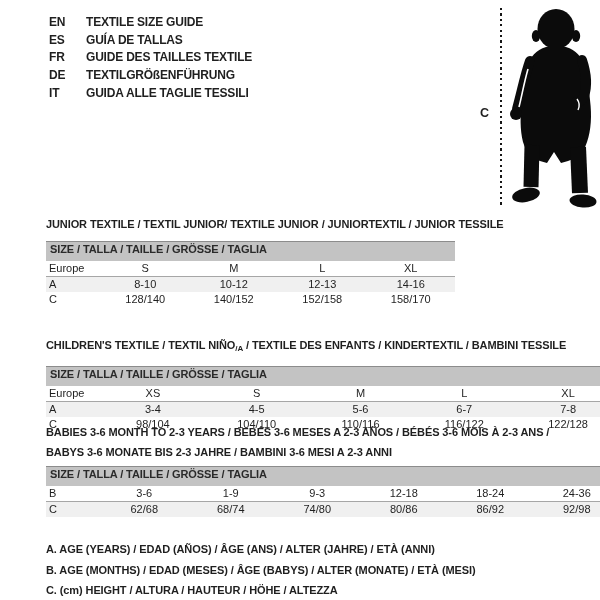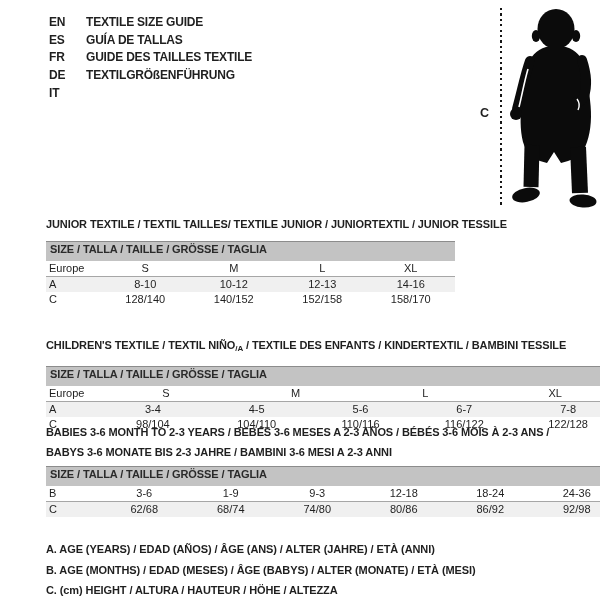--- a/index.html
+++ b/index.html
@@ -55,20 +55,21 @@
       <div class="lang-row">
         <span class="lang-code">FR</span>
         <span class="lang-label">GUIDE DES TAILLES TEXTILE</span>
       </div>
       <div class="lang-row">
         <span class="lang-code">DE</span>
         <span class="lang-label">TEXTILGRÖßENFÜHRUNG</span>
       </div>
       <div class="lang-row">
         <span class="lang-code">IT</span>
+        <span class="lang-label">GUIDA ALLE TAGLIE TESSILI</span>
       </div>
     </div>
 
   <div class="figure-line"></div>
   <div class="height-label">C</div>
   <svg class="baby-svg" width="122" height="208" viewBox="0 0 122 208" aria-hidden="true">
     <g fill="#0b0b0b" stroke="none">
       <ellipse cx="50" cy="26" rx="18.5" ry="20"></ellipse>
       <ellipse cx="30" cy="33" rx="4.2" ry="6"></ellipse>
       <ellipse cx="70" cy="33" rx="4.2" ry="6"></ellipse>
@@ -82,21 +83,21 @@
       <path d="M71,96 C74,100 74,103 72,107" stroke="#ffffff" stroke-width="1.4" fill="none"></path>
       <path d="M26,142 L25,184" fill="none" stroke="#0b0b0b" stroke-width="15"></path>
       <path d="M72,144 L74,190" fill="none" stroke="#0b0b0b" stroke-width="16"></path>
       <ellipse cx="20" cy="192" rx="14" ry="7" transform="rotate(-11 20 192)"></ellipse>
       <ellipse cx="77" cy="198" rx="13.5" ry="6.5" transform="rotate(4 77 198)"></ellipse>
     </g>
   </svg>
 
   <section class="table-sec t1">
     <h2 class="tbl-title">
-        <div class="title-line"><span>JUNIOR TEXTILE / TEXTIL TAILLES/ TEXTILE JUNIOR / JUNIORTEXTIL / JUNIOR TESSILE</span></div>
+        <div class="title-line"><span>JUNIOR TEXTILE / TEXTIL JUNIOR/ TEXTILE JUNIOR / JUNIORTEXTIL / JUNIOR TESSILE</span></div>
       </h2>
     <div class="size-bar">SIZE / TALLA / TAILLE / GRÖSSE / TAGLIA</div>
     <div class="rows">
         <div class="trow first">
           <span class="cell lbl">Europe</span>
           <span class="cell val">S</span>
           <span class="cell val">M</span>
           <span class="cell val">L</span>
           <span class="cell val">XL</span>
         </div>
@@ -118,20 +119,21 @@
   </section>
 
   <section class="table-sec t2">
     <h2 class="tbl-title">
         <div class="title-line"><span>CHILDREN'S TEXTILE / TEXTIL NIÑO</span><span class="sub">/A</span><span> / TEXTILE DES ENFANTS / KINDERTEXTIL / BAMBINI TESSILE</span></div>
       </h2>
     <div class="size-bar">SIZE / TALLA / TAILLE / GRÖSSE / TAGLIA</div>
     <div class="rows">
         <div class="trow first">
           <span class="cell lbl">Europe</span>
+          <span class="cell val">XS</span>
           <span class="cell val">S</span>
           <span class="cell val">M</span>
           <span class="cell val">L</span>
           <span class="cell val">XL</span>
         </div>
         <div class="trow shade">
           <span class="cell lbl">A</span>
           <span class="cell val">3-4</span>
           <span class="cell val">4-5</span>
           <span class="cell val">5-6</span>

